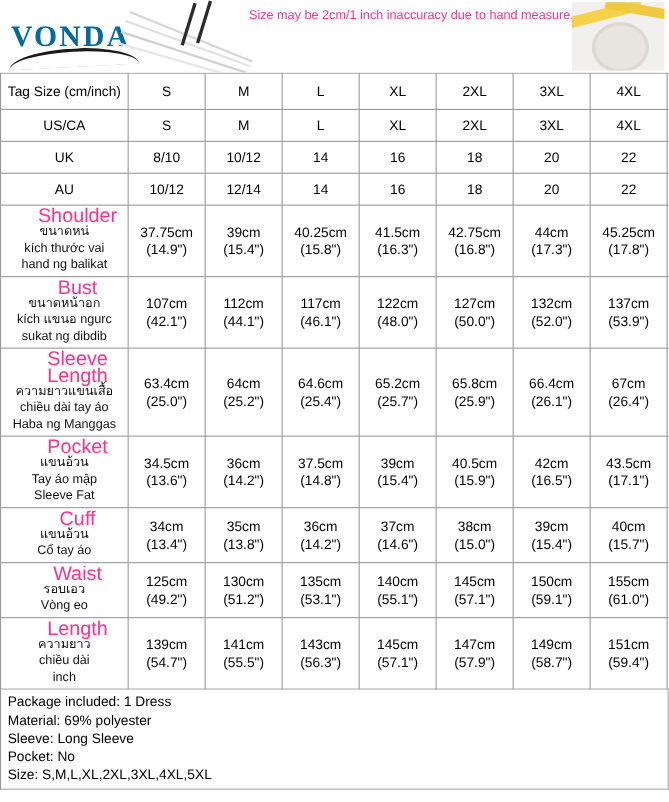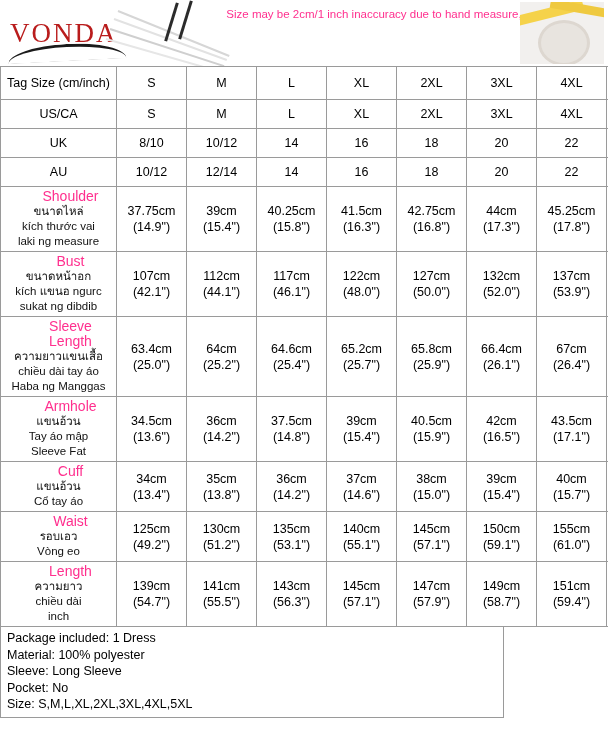--- a/index.html
+++ b/index.html
@@ -29,22 +29,22 @@
     background: #ffffff;
     overflow: hidden;
   }
   .brand {
     position: absolute;
     left: 10px;
     top: 18px;
     font-family: "Liberation Serif", serif;
     font-size: 27px;
     letter-spacing: 2px;
-    font-weight: 400;
-    color: #b91c1c;
+    font-weight: 700;
+    color: #0369a1;
   }
   .brand-swoosh {
     position: absolute;
     left: 8px;
     top: 44px;
     width: 118px;
     height: 14px;
     border-top: 3px solid #1a1a1a;
     border-radius: 50% / 100% 100% 0 0;
     transform: rotate(-3deg);
@@ -145,41 +145,41 @@
     font-size: 13px;
   }
   .row-simple td { height: 24px; }
 
   .meas-label {
     line-height: 15px;
     padding: 3px 2px;
   }
   .meas-label .en {
     color: #ff2f8e;
-    font-size: 14px;
+    font-size: 18px;
     display: block;
     padding-left: 24px;
   }
   .meas-label .loc {
     color: #111;
     font-size: 11.5px;
     display: block;
   }
   .meas-val {
     line-height: 16px;
     font-size: 12.5px;
   }
   .meas-val .cm { display: block; }
   .meas-val .inch { display: block; }
 
   
   .footer {
     border: 1px solid #9a9a9a;
     border-top: none;
-    width: 504px;
+    width: 608px;
     box-sizing: border-box;
     background: #fff;
     padding: 3px 6px 4px 6px;
   }
   .footer div {
     font-size: 12.5px;
     line-height: 16.5px;
     color: #000;
   }
   .bottom-pad { height: 22px; background:#fff; }
@@ -270,23 +270,23 @@
         <td>16</td>
         <td>18</td>
         <td>20</td>
         <td>22</td>
         <td>24</td>
       </tr>
 
       <tr>
         <td class="meas-label">
           <span class="en">Shoulder</span>
-          <span class="loc">ขนาดไหล่</span>
+          <span class="loc">ขนาดหน่</span>
           <span class="loc">kích thước vai</span>
-          <span class="loc">laki ng measure</span>
+          <span class="loc">hand ng balikat</span>
         </td>
         <td class="meas-val">
             <span class="cm">37.75cm</span>
             <span class="inch">(14.9")</span>
           </td>
         <td class="meas-val">
             <span class="cm">39cm</span>
             <span class="inch">(15.4")</span>
           </td>
         <td class="meas-val">
@@ -383,21 +383,21 @@
           </td>
         <td class="meas-val">
             <span class="cm">67cm</span>
             <span class="inch">(26.4")</span>
           </td>
         <td class="meas-val"></td>
       </tr>
 
       <tr>
         <td class="meas-label">
-          <span class="en">Armhole</span>
+          <span class="en">Pocket</span>
           <span class="loc">แขนอ้วน</span>
           <span class="loc">Tay áo mập</span>
           <span class="loc">Sleeve Fat</span>
         </td>
         <td class="meas-val">
             <span class="cm">34.5cm</span>
             <span class="inch">(13.6")</span>
           </td>
         <td class="meas-val">
             <span class="cm">36cm</span>
@@ -535,20 +535,20 @@
             <span class="cm">151cm</span>
             <span class="inch">(59.4")</span>
           </td>
         <td class="meas-val"></td>
       </tr>
     </tbody>
   </table>
 
   <div class="footer">
     <div>Package included: 1 Dress</div>
-    <div>Material: 100% polyester</div>
+    <div>Material: 69% polyester</div>
     <div>Sleeve: Long Sleeve</div>
     <div>Pocket: No</div>
     <div>Size: S,M,L,XL,2XL,3XL,4XL,5XL</div>
   </div>
 
   <div class="bottom-pad"></div>
 </div>
 
 </body></html>

